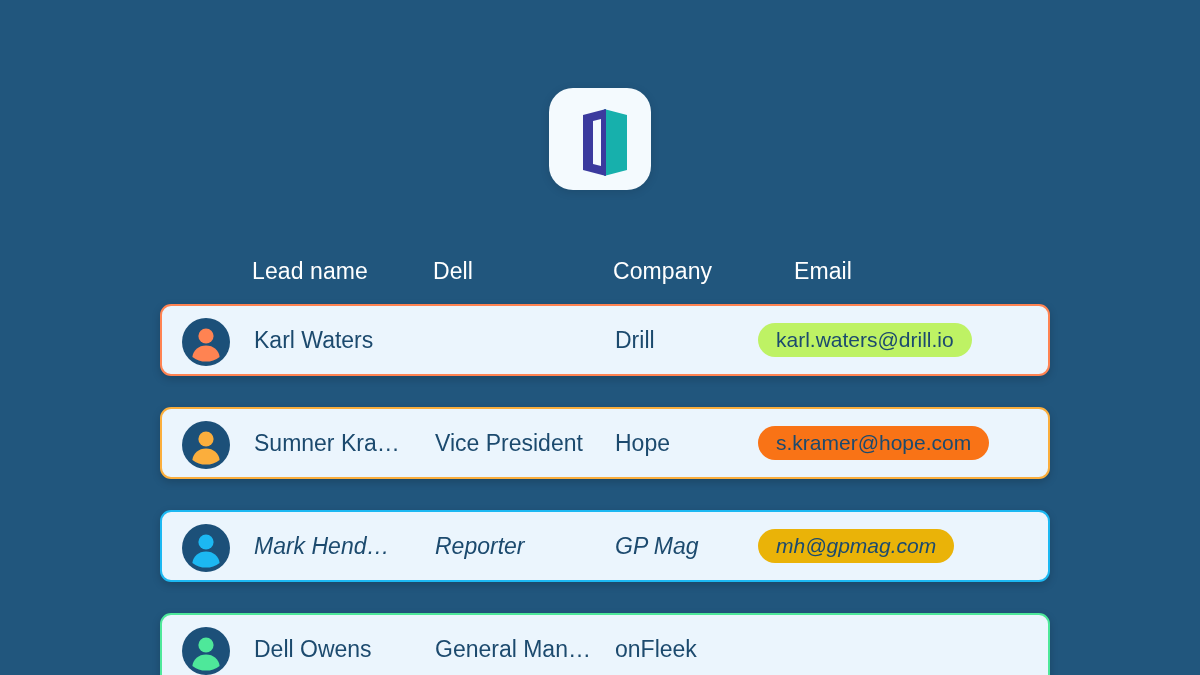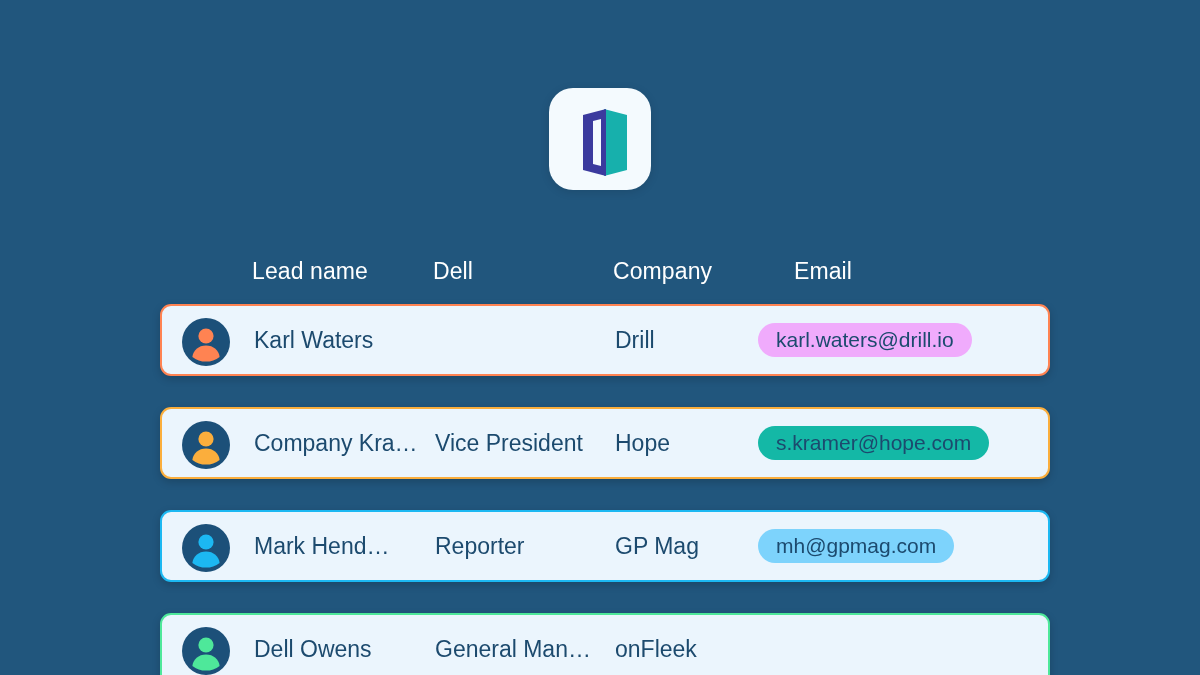--- a/index.html
+++ b/index.html
@@ -106,45 +106,45 @@
   <div class="rows" id="rows-container">
       <div class="row" style="border-color: rgb(255, 131, 82); padding-left: 45px;">
         <div class="avatar">
           <svg viewBox="0 0 48 48">
             <circle cx="24" cy="18" r="7.6" fill="#FF8352"></circle>
             <path d="M24 27.5c-7.4 0-13 4.9-13.6 11.4a22 22 0 0 0 27.2 0C37 32.4 31.4 27.5 24 27.5z" fill="#FF8352"></path>
           </svg>
         </div>
         <div class="fld f-name">Karl Waters</div>
         <div class="fld f-company">Drill</div>
-        <div class="pill" style="background: #f0abfc;">karl.waters@drill.io</div>
+        <div class="pill" style="background: #bef264;">karl.waters@drill.io</div>
       </div>
       <div class="row" style="border-color: rgb(251, 174, 60);">
         <div class="avatar">
           <svg viewBox="0 0 48 48">
             <circle cx="24" cy="18" r="7.6" fill="#FBAE3C"></circle>
             <path d="M24 27.5c-7.4 0-13 4.9-13.6 11.4a22 22 0 0 0 27.2 0C37 32.4 31.4 27.5 24 27.5z" fill="#FBAE3C"></path>
           </svg>
         </div>
-        <div class="fld f-name">Company Kra…</div>
+        <div class="fld f-name">Sumner Kra…</div>
         <div class="fld f-title">Vice President</div>
         <div class="fld f-company">Hope</div>
-        <div class="pill" style="background: #14b8a6;">s.kramer@hope.com</div>
+        <div class="pill" style="background: #f97316;">s.kramer@hope.com</div>
       </div>
-      <div class="row" style="border-color: rgb(28, 184, 242);">
+      <div class="row" style="border-color: rgb(28, 184, 242); font-style: italic;">
         <div class="avatar">
           <svg viewBox="0 0 48 48">
             <circle cx="24" cy="18" r="7.6" fill="#1CB8F2"></circle>
             <path d="M24 27.5c-7.4 0-13 4.9-13.6 11.4a22 22 0 0 0 27.2 0C37 32.4 31.4 27.5 24 27.5z" fill="#1CB8F2"></path>
           </svg>
         </div>
         <div class="fld f-name">Mark Hend…</div>
         <div class="fld f-title">Reporter</div>
         <div class="fld f-company">GP Mag</div>
-        <div class="pill" style="background: #7dd3fc;">mh@gpmag.com</div>
+        <div class="pill" style="background: #eab308;">mh@gpmag.com</div>
       </div>
       <div class="row" style="border-color: rgb(78, 232, 154);">
         <div class="avatar">
           <svg viewBox="0 0 48 48">
             <circle cx="24" cy="18" r="7.6" fill="#4EE89A"></circle>
             <path d="M24 27.5c-7.4 0-13 4.9-13.6 11.4a22 22 0 0 0 27.2 0C37 32.4 31.4 27.5 24 27.5z" fill="#4EE89A"></path>
           </svg>
         </div>
         <div class="fld f-name">Dell Owens</div>
         <div class="fld f-title">General Man…</div>

